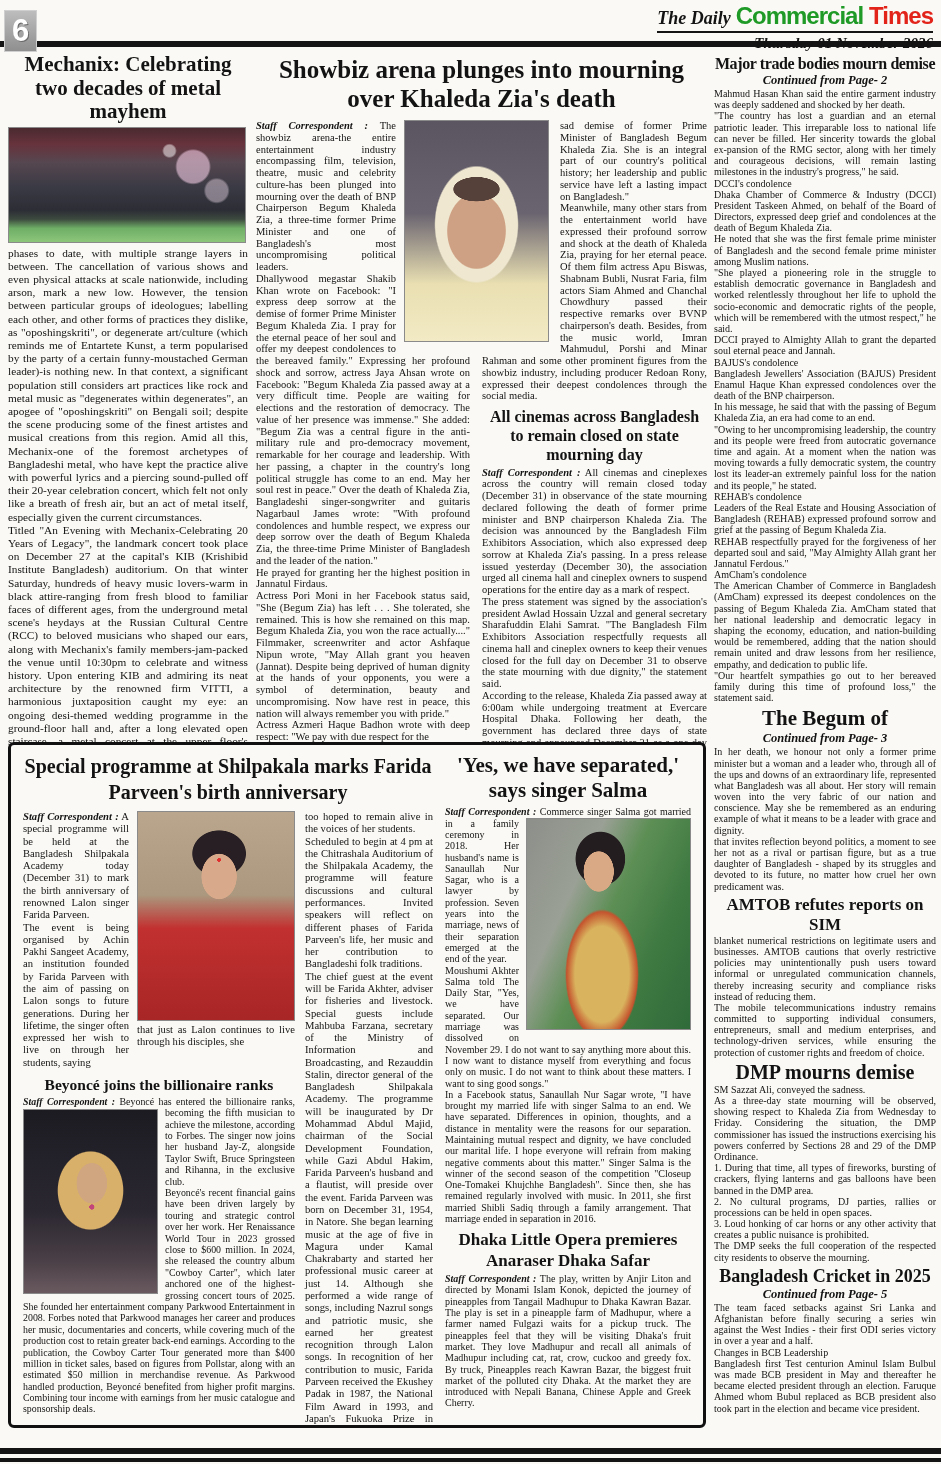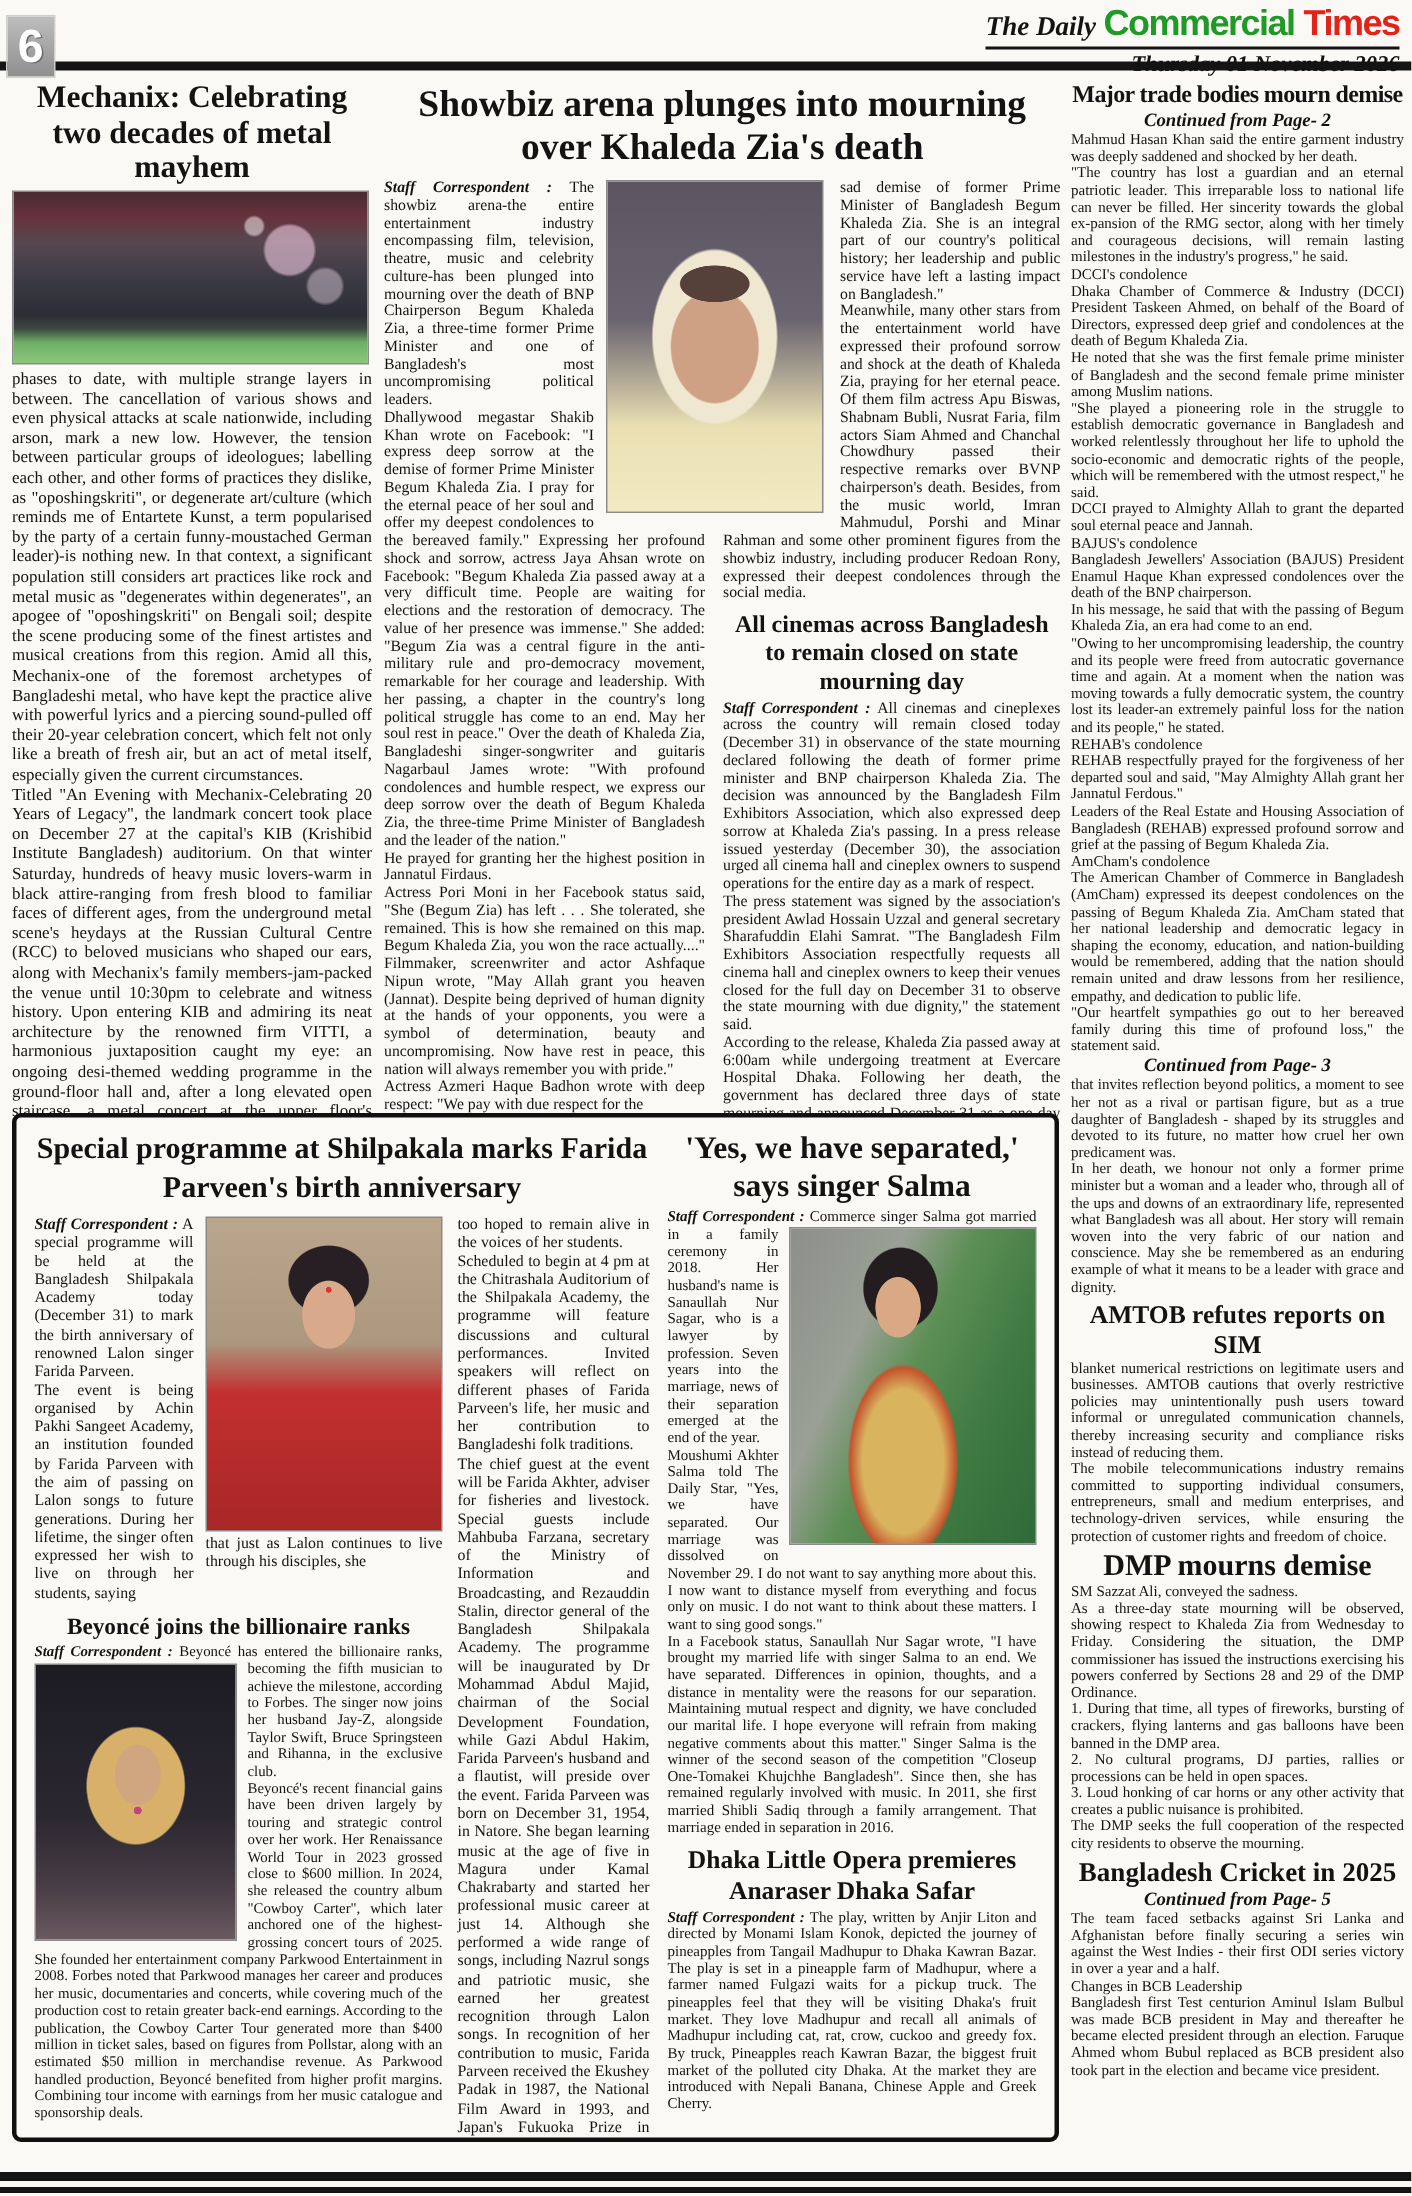--- a/index.html
+++ b/index.html
@@ -174,30 +174,31 @@
       <p class="b">DCCI's condolence</p>
       <p class="b">Dhaka Chamber of Commerce &amp; Industry (DCCI) President Taskeen Ahmed, on behalf of the Board of Directors, expressed deep grief and condolences at the death of Begum Khaleda Zia.</p>
       <p class="b">He noted that she was the first female prime minister of Bangladesh and the second female prime minister among Muslim nations.</p>
       <p class="b">"She played a pioneering role in the struggle to establish democratic governance in Bangladesh and worked relentlessly throughout her life to uphold the socio-economic and democratic rights of the people, which will be remembered with the utmost respect," he said.</p>
       <p class="b">DCCI prayed to Almighty Allah to grant the departed soul eternal peace and Jannah.</p>
       <p class="b">BAJUS's condolence</p>
       <p class="b">Bangladesh Jewellers' Association (BAJUS) President Enamul Haque Khan expressed condolences over the death of the BNP chairperson.</p>
       <p class="b">In his message, he said that with the passing of Begum Khaleda Zia, an era had come to an end.</p>
       <p class="b">"Owing to her uncompromising leadership, the country and its people were freed from autocratic governance time and again. At a moment when the nation was moving towards a fully democratic system, the country lost its leader-an extremely painful loss for the nation and its people," he stated.</p>
       <p class="b">REHAB's condolence</p>
+      <p class="b">Leaders of the Real Estate and Housing Association of Bangladesh (REHAB) expressed profound sorrow and grief at the passing of Begum Khaleda Zia.</p>
       <p class="b">REHAB respectfully prayed for the forgiveness of her departed soul and said, "May Almighty Allah grant her Jannatul Ferdous."</p>
-      <p class="b">Leaders of the Real Estate and Housing Association of Bangladesh (REHAB) expressed profound sorrow and grief at the passing of Begum Khaleda Zia.</p>
       <p class="b">AmCham's condolence</p>
       <p class="b">The American Chamber of Commerce in Bangladesh (AmCham) expressed its deepest condolences on the passing of Begum Khaleda Zia. AmCham stated that her national leadership and democratic legacy in shaping the economy, education, and nation-building would be remembered, adding that the nation should remain united and draw lessons from her resilience, empathy, and dedication to public life.</p>
       <p class="b">"Our heartfelt sympathies go out to her bereaved family during this time of profound loss," the statement said.</p>
     </div>
     <div>
+      <h1 class="h-begum">The Begum of</h1>
       <p class="continued">Continued from Page- 3</p>
+      <p class="b">In her death, we honour not only a former prime minister but a woman and a leader who, through all of the ups and downs of an extraordinary life, represented what Bangladesh was all about. Her story will remain woven into the very fabric of our nation and conscience. May she be remembered as an enduring example of what it means to be a leader with grace and dignity.</p>
       <p class="b">that invites reflection beyond politics, a moment to see her not as a rival or partisan figure, but as a true daughter of Bangladesh - shaped by its struggles and devoted to its future, no matter how cruel her own predicament was.</p>
-      <p class="b">In her death, we honour not only a former prime minister but a woman and a leader who, through all of the ups and downs of an extraordinary life, represented what Bangladesh was all about. Her story will remain woven into the very fabric of our nation and conscience. May she be remembered as an enduring example of what it means to be a leader with grace and dignity.</p>
     </div>
     <div>
       <h1 class="h-amtob">AMTOB refutes reports on SIM</h1>
       <p class="b">blanket numerical restrictions on legitimate users and businesses. AMTOB cautions that overly restrictive policies may unintentionally push users toward informal or unregulated communication channels, thereby increasing security and compliance risks instead of reducing them.</p>
       <p class="b">The mobile telecommunications industry remains committed to supporting individual consumers, entrepreneurs, small and medium enterprises, and technology-driven services, while ensuring the protection of customer rights and freedom of choice.</p>
     </div>
     <div>
       <h1 class="h-dmp">DMP mourns demise</h1>
       <p class="b">SM Sazzat Ali, conveyed the sadness.</p>
       <p class="b">As a three-day state mourning will be observed, showing respect to Khaleda Zia from Wednesday to Friday. Considering the situation, the DMP commissioner has issued the instructions exercising his powers conferred by Sections 28 and 29 of the DMP Ordinance.</p>

